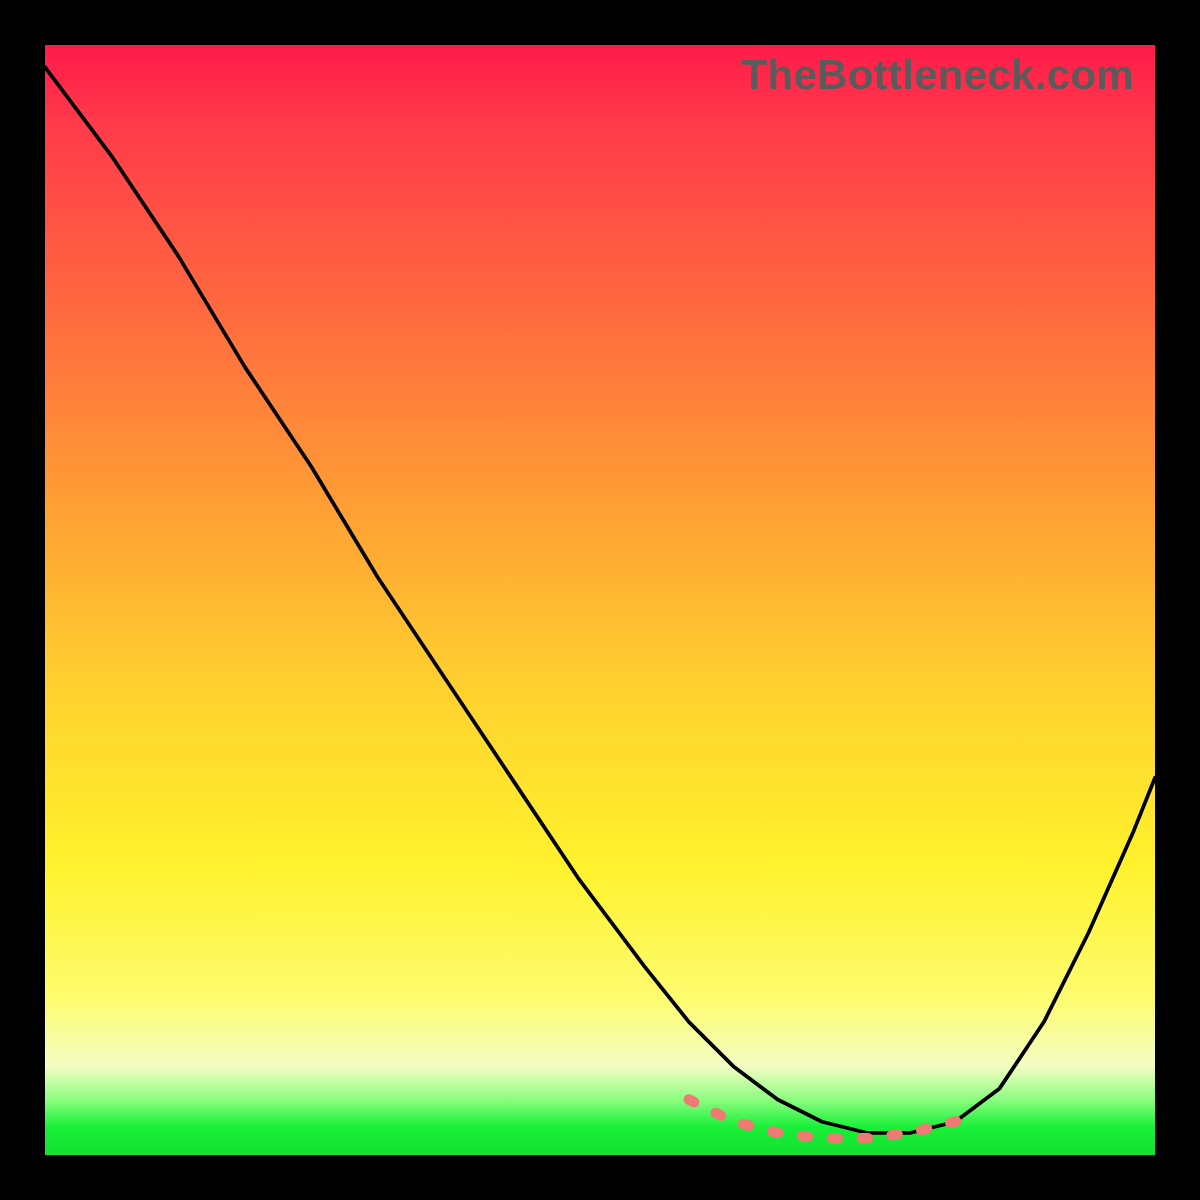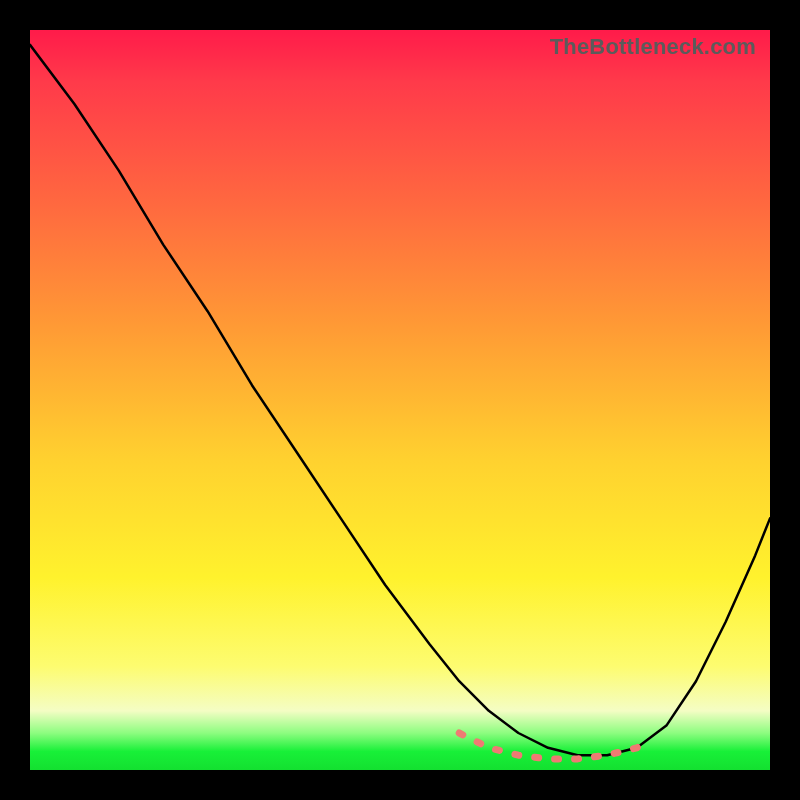--- a/index.html
+++ b/index.html
@@ -36,21 +36,21 @@
       #f4fdc4 92%,
       #8dfd80 95%,
       #18f038 97.5%,
       #13e030 100%
     );
   }
   .watermark {
     position: absolute;
     top: 4px;
     right: 14px;
-    font-size: 22px;
+    font-size: 28px;
     font-weight: 600;
     color: #5b5b5b;
     letter-spacing: 0.2px;
     font-family: Arial, Helvetica, sans-serif;
   }
   svg.curve {
     position: absolute;
     left: 0;
     top: 0;
     width: 740px;

